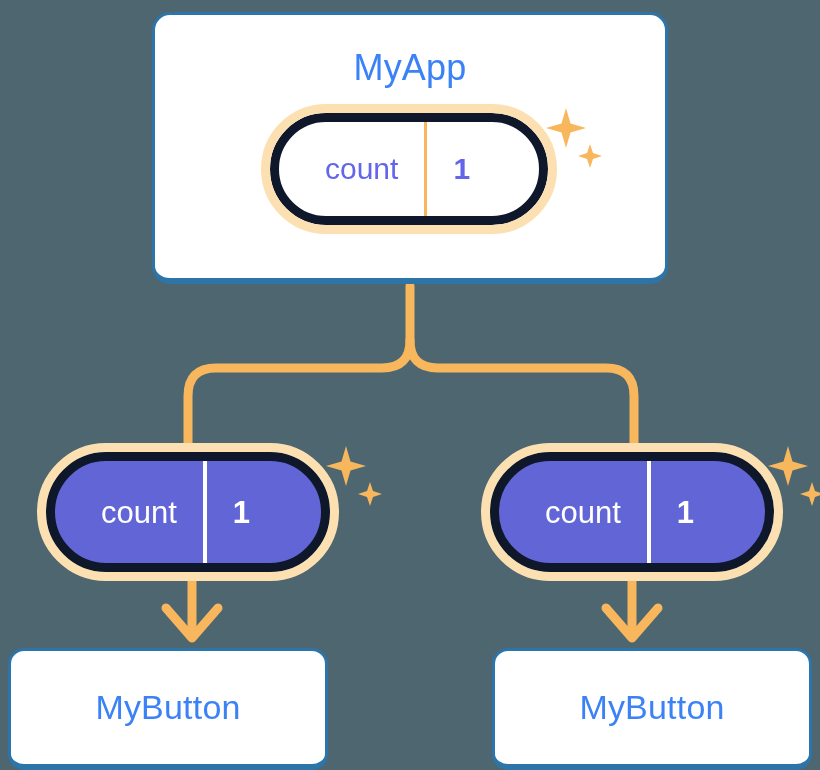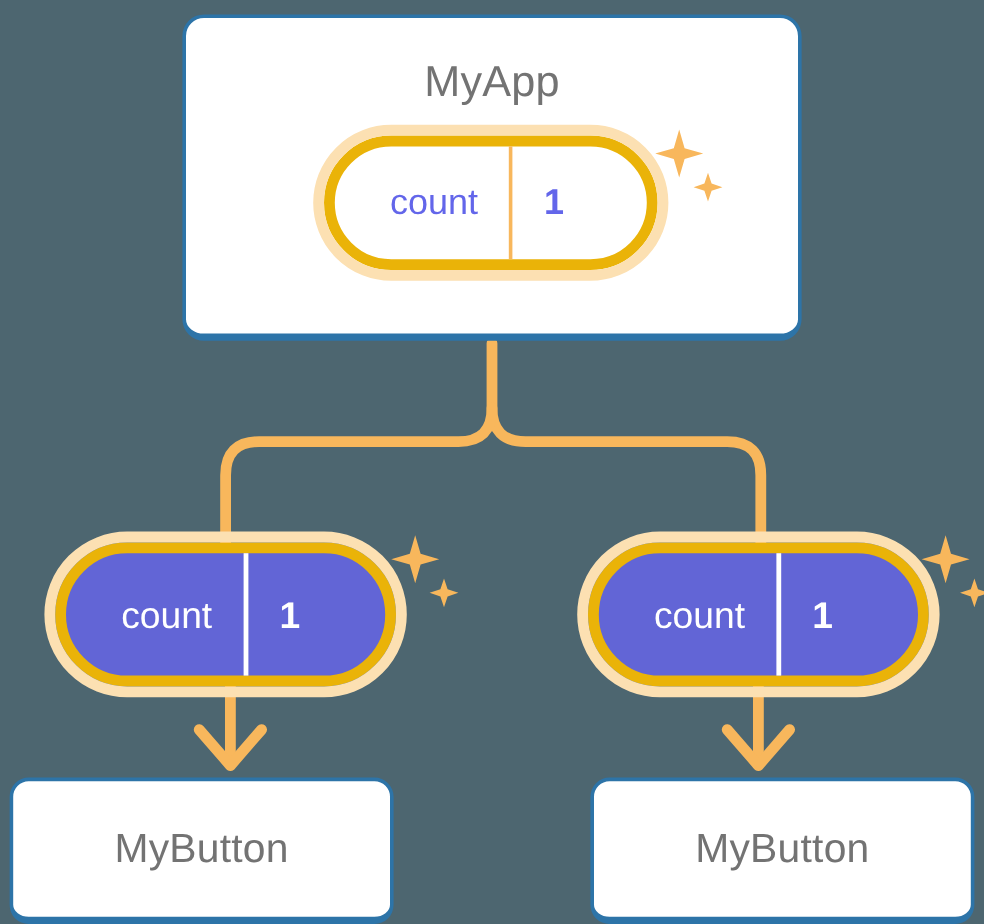--- a/index.html
+++ b/index.html
@@ -39,21 +39,21 @@
     background: #ffffff;
     border: 3px solid #2d74a8;
     border-bottom-width: 6px;
     border-radius: 16px;
     display: flex;
     flex-direction: column;
     align-items: center;
   }
 
   .card-title {
-    color: #737373;
+    color: #3b82f6;
     font-size: 34px;
     font-weight: 400;
     letter-spacing: .2px;
     white-space: nowrap;
   }
 
   #card-myapp {
     left: 152px;
     top: 12px;
     width: 516px;
@@ -78,21 +78,21 @@
     position: absolute;
     display: inline-block;
   }
 
   .pill {
     position: relative;
     display: flex;
     align-items: stretch;
     border-radius: 999px;
     
-    border: 9px solid #eab308;
+    border: 9px solid #0f172a;
     outline: 9px solid #fce0b2;
     background: #ffffff;
     height: 100%;
   }
 
   .pill .cell {
     display: flex;
     align-items: center;
     justify-content: center;
     font-size: 30px;

